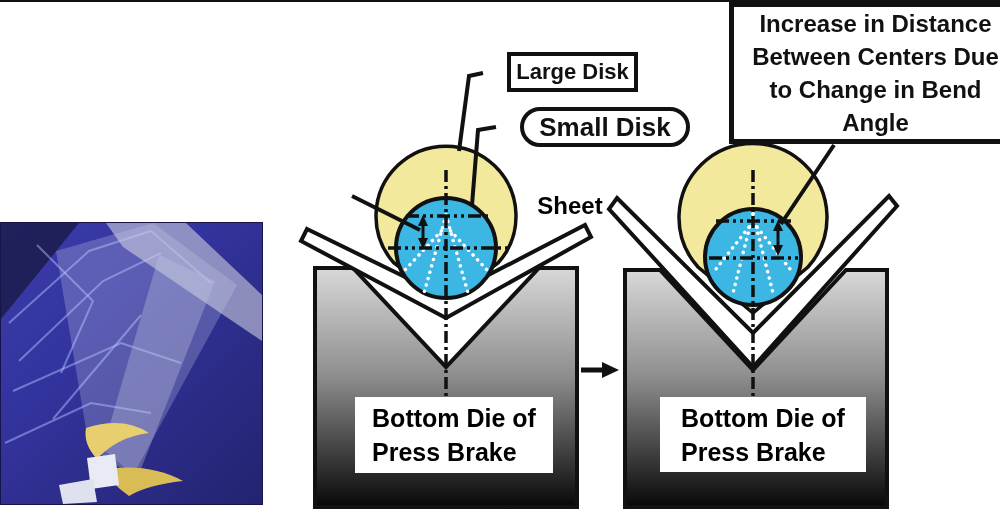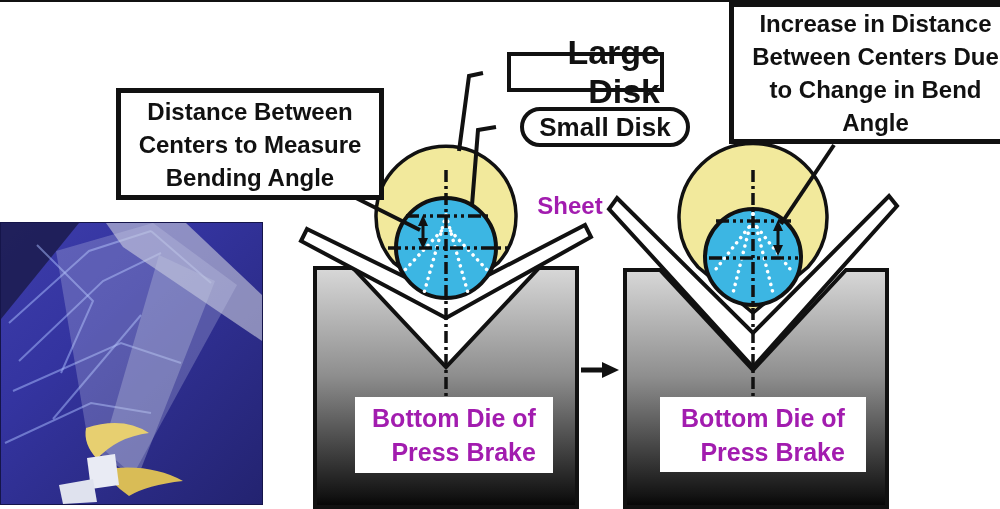--- a/index.html
+++ b/index.html
@@ -9,26 +9,26 @@
   svg{display:block;}
   .diagram-svg{position:absolute;left:0;top:0;}
 
   .callout{
     position:absolute;box-sizing:border-box;background:#fff;border:4px solid #111;
     display:flex;align-items:center;justify-content:center;text-align:center;
     font-weight:bold;color:#111;white-space:pre-line;margin-left:25px;
   }
   .plain-label{
     position:absolute;box-sizing:border-box;display:flex;align-items:center;justify-content:center;
-    text-align:right;font-weight:bold;color:#a21caf;white-space:pre-line;
+    text-align:left;font-weight:bold;color:#000000;white-space:pre-line;
   }
   .die-label{background:#fff;margin-left:8px;}
 
   .box-distance{left:91px;top:88px;width:268px;height:112px;font-size:24px;line-height:33px;border-width:5px;}
-  .box-large{left:482px;top:52px;width:157px;height:40px;font-size:34px;text-align:right;}
+  .box-large{left:482px;top:52px;width:131px;height:40px;font-size:22px;text-align:right;}
   .box-small{left:495px;top:107px;width:170px;height:40px;font-size:26px;border-radius:20px;}
   .box-increase{left:704px;top:2px;width:293px;height:142px;font-size:24px;line-height:33px;border-width:5px;}
   .label-sheet{left:524px;top:192px;width:92px;height:28px;font-size:24px;}
   .label-die-left{left:347px;top:397px;width:198px;height:76px;font-size:25px;line-height:34px;}
   .label-die-right{left:652px;top:397px;width:206px;height:75px;font-size:25px;line-height:34px;}
 
   .photo{
     position:absolute;left:0px;top:222px;width:263px;height:283px;
     border:1px solid #15154a;box-sizing:border-box;overflow:hidden;
     background:linear-gradient(135deg,#3d3daa 0%,#3434a0 35%,#2b2b86 70%,#232370 100%);
@@ -125,23 +125,20 @@
       <path d="M 496 127 L 478 130 L 472 205"></path>
       <path d="M 834 145 L 781 224"></path>
     </g>
 
     <g>
       <line x1="581" y1="370" x2="606" y2="370" stroke="#111" stroke-width="5"></line>
       <polygon points="619,370 602,362 602,378" fill="#111"></polygon>
     </g>
   </svg>
 
-  <div class="callout box-distance">Distance Between
-Centers to Measure
-Bending Angle</div>
 
   <div class="callout box-large">Large Disk</div>
 
   <div class="callout box-small">Small Disk</div>
 
   <div class="callout box-increase">Increase in Distance
 Between Centers Due
 to Change in Bend
 Angle</div>
 

